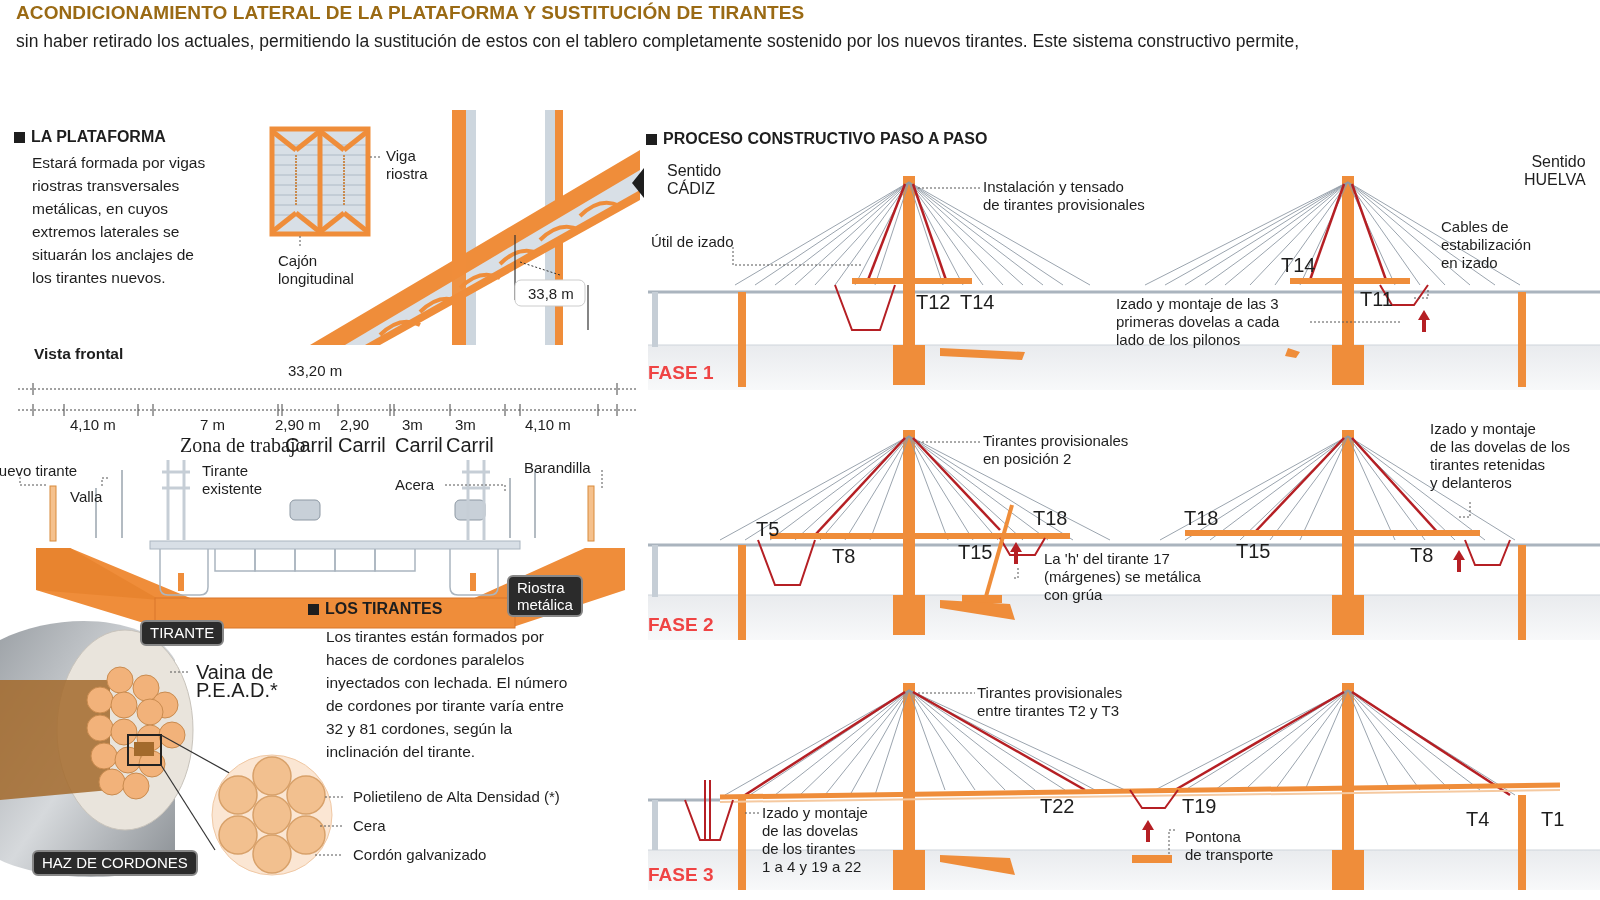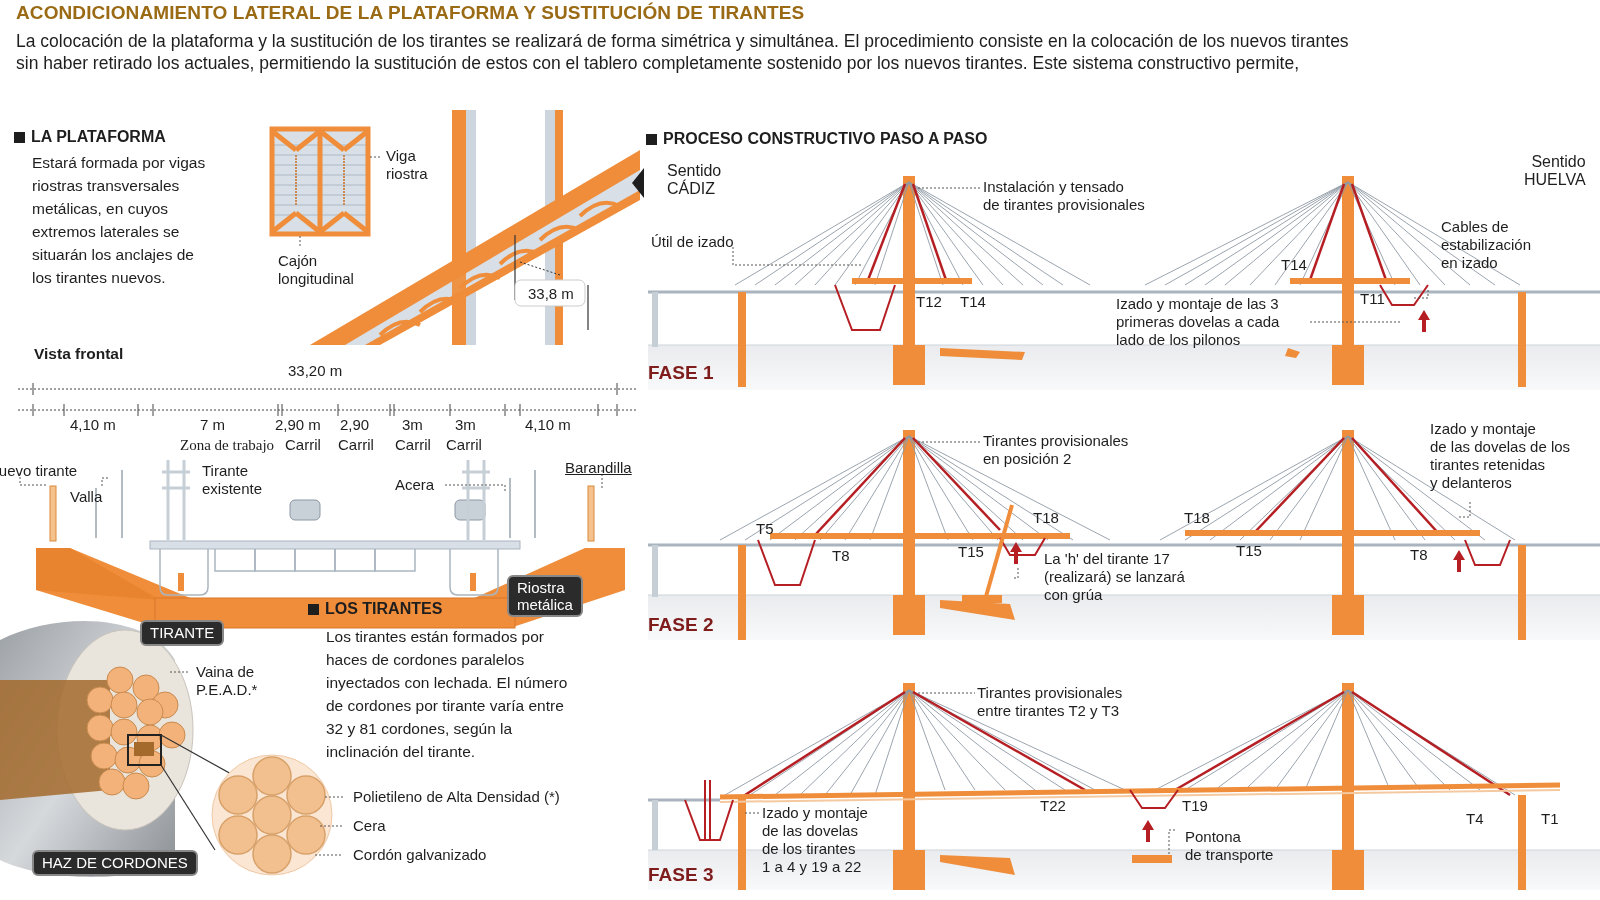--- a/index.html
+++ b/index.html
@@ -10,32 +10,31 @@
   .intro { position: absolute; left: 16px; top: 30px; width: 1580px; font-size: 17.5px; line-height: 22px; color: #1e1e1e; }
   .intro span { display: block; white-space: nowrap; }
 
   .sec-head { position: absolute; font-size: 16px; font-weight: bold; color: #1e1e1e; display: flex; align-items: center; gap: 6px; }
   .sec-head .sq { width: 11px; height: 11px; background: #1e1e1e; display: inline-block; }
   .body-txt { position: absolute; font-size: 15.5px; line-height: 23px; color: #1e1e1e; }
   .body-txt span { display: block; white-space: nowrap; }
 
   .lbl { position: absolute; font-size: 15px; line-height: 18px; color: #1e1e1e; white-space: nowrap; }
   .lbl span { display: block; }
-  .lbl-sm { font-size: 15px; }
+  .lbl-sm { font-size: 20px; }
   .tag { position: absolute; background: #2b2b2b; color: #fff; font-size: 15px; padding: 2px 8px; border-radius: 6px; line-height: 18px; border: 2px solid #888; }
-  .fase { position: absolute; font-size: 19px; font-weight: bold; color: #7f1d1d; }
+  .fase { position: absolute; font-size: 19px; font-weight: bold; color: #ef4444; }
 
   svg { position: absolute; left: 0; top: 0; }
 </style>
 </head>
 <body>
 
 <div class="title">ACONDICIONAMIENTO LATERAL DE LA PLATAFORMA Y SUSTITUCIÓN DE TIRANTES</div>
 <div class="intro">
-  <span>La colocación de la plataforma y la sustitución de los tirantes se realizará de forma simétrica y simultánea. El procedimiento consiste en la colocación de los nuevos tirantes</span>
   <span>sin haber retirado los actuales, permitiendo la sustitución de estos con el tablero completamente sostenido por los nuevos tirantes. Este sistema constructivo permite,</span>
 </div>
 
 <svg width="1600" height="900" viewBox="0 0 1600 900">
   <defs>
     <linearGradient id="ground" x1="0" y1="0" x2="0" y2="1">
       <stop offset="0" stop-color="#e9ebee"></stop>
       <stop offset="1" stop-color="#f8f9fa"></stop>
     </linearGradient>
     <linearGradient id="sheath" x1="0" y1="0" x2="1" y2="1">
@@ -443,21 +442,21 @@
 <div class="lbl lbl-sm" style="left:446px; top:436px;">Carril</div>
 <div class="lbl" style="left:525px; top:416px;">4,10 m</div>
 
 <div class="lbl" style="left:-12px; top:462px;">Nuevo tirante</div>
 <div class="lbl" style="left:70px; top:488px;">Valla</div>
 <div class="lbl" style="left:202px; top:462px;">
   <span>Tirante</span>
   <span>existente</span>
 </div>
 <div class="lbl" style="left:395px; top:476px;">Acera</div>
-<div class="lbl" style="left:565px; top:459px;text-decoration:underline;">Barandilla</div>
+<div class="lbl" style="left:524px; top:459px;">Barandilla</div>
 <div class="tag" style="left:507px; top:575px; line-height:17px;">
   <span style="display:block">Riostra</span>
   <span style="display:block">metálica</span>
 </div>
 
 <div class="tag" style="left:140px; top:620px;">TIRANTE</div>
 <div class="tag" style="left:32px; top:850px;">HAZ DE CORDONES</div>
 <div class="lbl lbl-sm" style="left:196px; top:663px;">
   <span>Vaina de</span>
   <span>P.E.A.D.*</span>
@@ -512,21 +511,21 @@
 <div class="lbl lbl-sm" style="left:1281px; top:256px;">T14</div>
 <div class="lbl lbl-sm" style="left:1360px; top:290px;">T11</div>
 
 <div class="fase" style="left:648px; top:614px;">FASE 2</div>
 <div class="lbl" style="left:983px; top:432px;">
   <span>Tirantes provisionales</span>
   <span>en posición 2</span>
 </div>
 <div class="lbl" style="left:1044px; top:550px;">
   <span>La 'h' del tirante 17</span>
-  <span>(realizará) se lanzará</span>
+  <span>(márgenes) se metálica</span>
   <span>con grúa</span>
 </div>
 <div class="lbl" style="left:1430px; top:420px;">
   <span>Izado y montaje</span>
   <span>de las dovelas de los</span>
   <span>tirantes retenidas</span>
   <span>y delanteros</span>
 </div>
 <div class="lbl lbl-sm" style="left:756px; top:520px;">T5</div>
 <div class="lbl lbl-sm" style="left:832px; top:547px;">T8</div>

